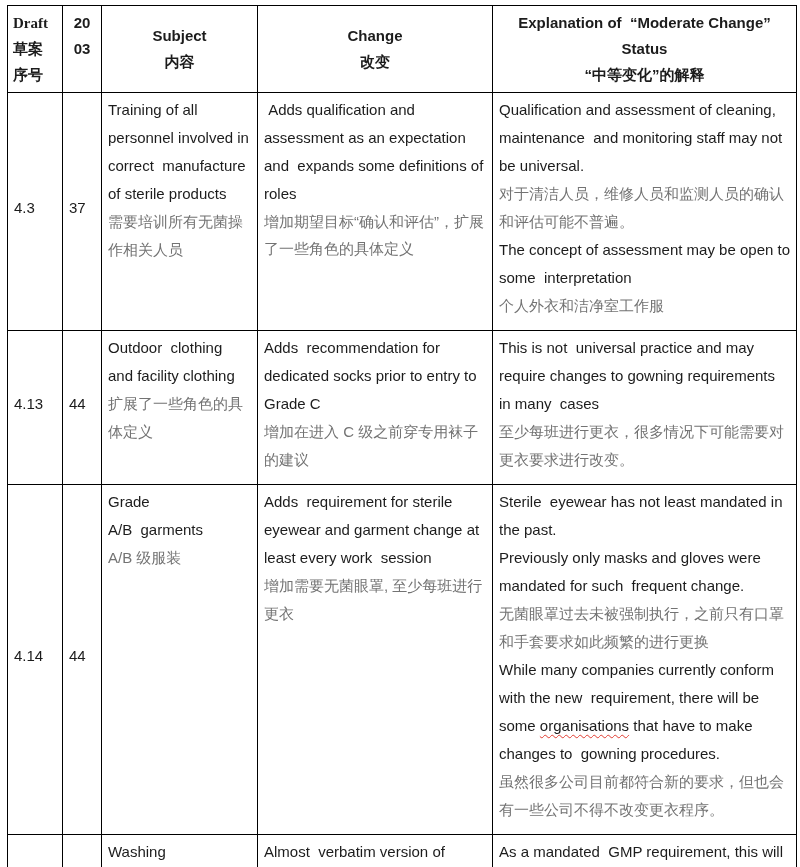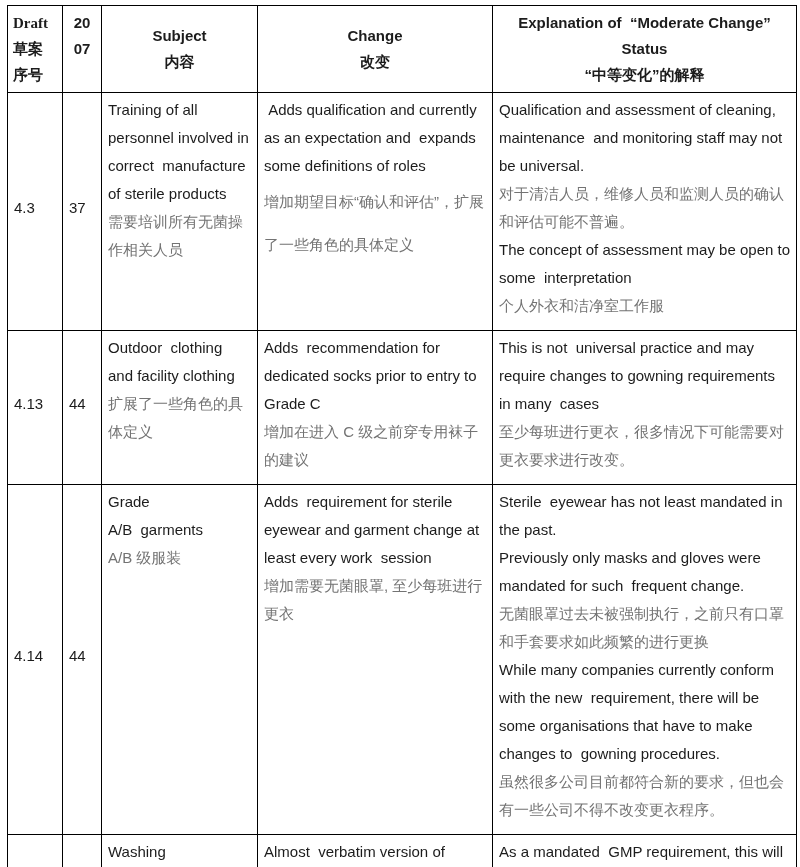--- a/index.html
+++ b/index.html
@@ -42,22 +42,23 @@
   thead th.h-year  { text-align: center; vertical-align: top; }
 
   td.num-cell {
     text-align: left;
     vertical-align: middle;
     white-space: nowrap;
   }
   .para { white-space: pre-wrap; }
   .para.black { color: #1c1c1c; }
   .para.blue  { color: #737373; }
-  .para.loose { line-height: 43px; }
+  .para.loose { line-height: 27px; }
   .wavy {
+    text-decoration: underline;
     text-decoration-style: wavy;
     text-decoration-color: #e03c31;
     text-decoration-thickness: 1px;
     text-underline-offset: 3px;
   }
   tr.row-0 { height: 208px; }
   tr.row-1 { height: 125px; }
   tr.row-2 { height: 287px; }
   tr.row-3 { height: 162px; }
 </style>
@@ -72,40 +73,40 @@
       <col class="c-subject">
       <col class="c-change">
       <col class="c-explanation">
     </colgroup>
     <thead>
       <tr>
         <th class="h-draft">Draft
 草案
 序号</th>
         <th class="h-year">20
-07</th>
+03</th>
         <th>Subject
 内容</th>
         <th>Change
 改变</th>
         <th>Explanation of  “Moderate Change”
 Status
 “中等变化”的解释</th>
       </tr>
     </thead>
     <tbody>
         <tr class="row-0">
           <td class="num-cell">4.3</td>
           <td class="num-cell">37</td>
           <td>
             <div class="para black">Training of all personnel involved in correct  manufacture of sterile products</div>
             <div class="para blue">需要培训所有无菌操作相关人员</div>
           </td>
           <td>
-            <div class="para black"> Adds qualification and currently as an expectation and  expands some definitions of roles</div>
+            <div class="para black"> Adds qualification and assessment as an expectation and  expands some definitions of roles</div>
             <div class="para blue loose">增加期望目标“确认和评估”，扩展了一些角色的具体定义</div>
           </td>
           <td>
             <div class="para black">Qualification and assessment of cleaning, maintenance  and monitoring staff may not be universal.</div>
             <div class="para blue">对于清洁人员，维修人员和监测人员的确认和评估可能不普遍。</div>
             <div class="para black">The concept of assessment may be open to some  interpretation</div>
             <div class="para blue">个人外衣和洁净室工作服</div>
           </td>
         </tr>
         <tr class="row-1">

